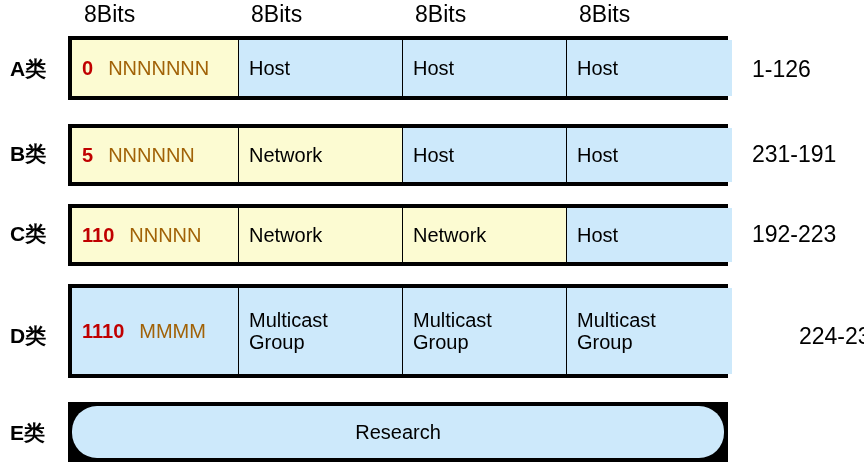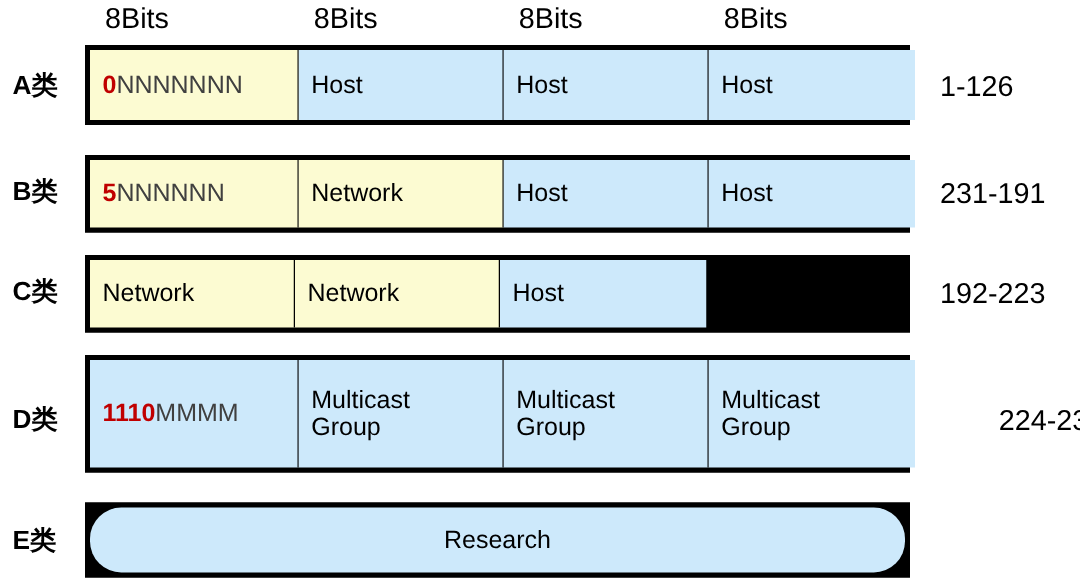--- a/index.html
+++ b/index.html
@@ -75,21 +75,21 @@
     overflow: hidden;
   }
   .cell:last-child { border-right: none; }
   .cell.yellow { background: #FCFBD2; }
   .cell.blue   { background: #CDE9FB; }
   .cell.center { justify-content: center; padding-left: 0; }
   .cell .txt { display: block; }
 
   .bitpat { font-size: 20px; letter-spacing: 0px; white-space: nowrap; }
   .bitpat .fixed { color: #C00000; font-weight: bold; }
-  .bitpat .var   { color: #404040; }
+  .bitpat .var   { color: #a16207; margin-left: 15px; }
 </style>
 </head>
 <body>
 
 <div id="diagram">
     <div class="bits-header">
       <span class="bits-label" style="left: 16px;">8Bits</span>
       <span class="bits-label" style="left: 183px;">8Bits</span>
       <span class="bits-label" style="left: 347px;">8Bits</span>
       <span class="bits-label" style="left: 511px;">8Bits</span>
@@ -121,20 +121,23 @@
       <div class="cell blue" style="width: 164px; flex: 0 0 auto;">
         <span class="txt" style="white-space: pre-line;">Host</span>
       </div>
       <div class="cell blue" style="width: 165px; flex: 0 0 auto;">
         <span class="txt" style="white-space: pre-line;">Host</span>
       </div>
     </div>
     <div class="range-label" style="left: 752px; top: 143px;">231-191</div>
     <div class="row-label" style="top: 223px;">C类</div>
     <div class="row" style="top: 204px; height: 62px; width: 660px;">
+      <div class="cell yellow" style="width: 167px; flex: 0 0 auto;">
+        <span class="bitpat"><span class="fixed">110</span><span class="var">NNNNN</span></span>
+      </div>
       <div class="cell yellow" style="width: 164px; flex: 0 0 auto;">
         <span class="txt" style="white-space: pre-line;">Network</span>
       </div>
       <div class="cell yellow" style="width: 164px; flex: 0 0 auto;">
         <span class="txt" style="white-space: pre-line;">Network</span>
       </div>
       <div class="cell blue" style="width: 165px; flex: 0 0 auto;">
         <span class="txt" style="white-space: pre-line;">Host</span>
       </div>
     </div>

